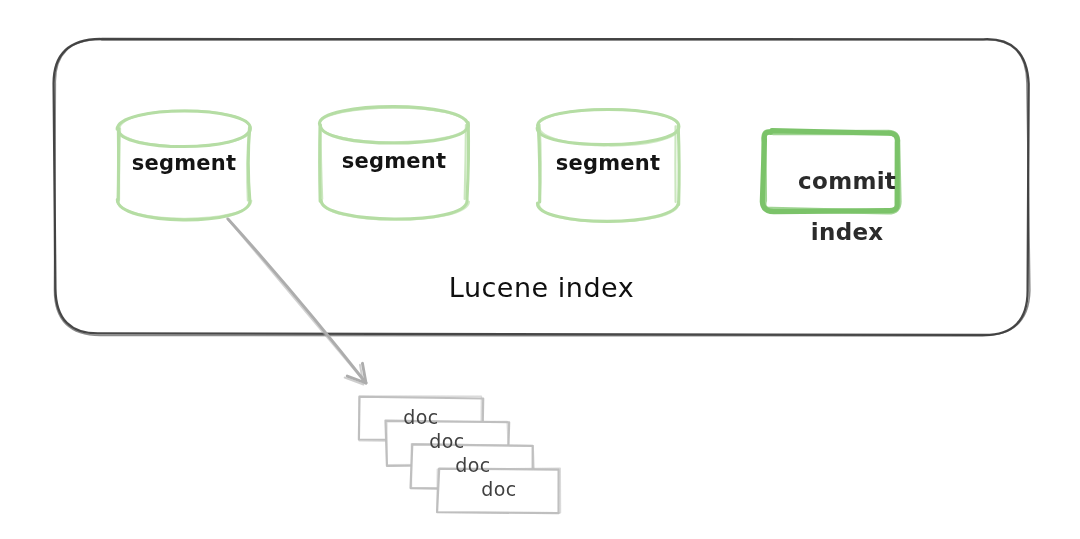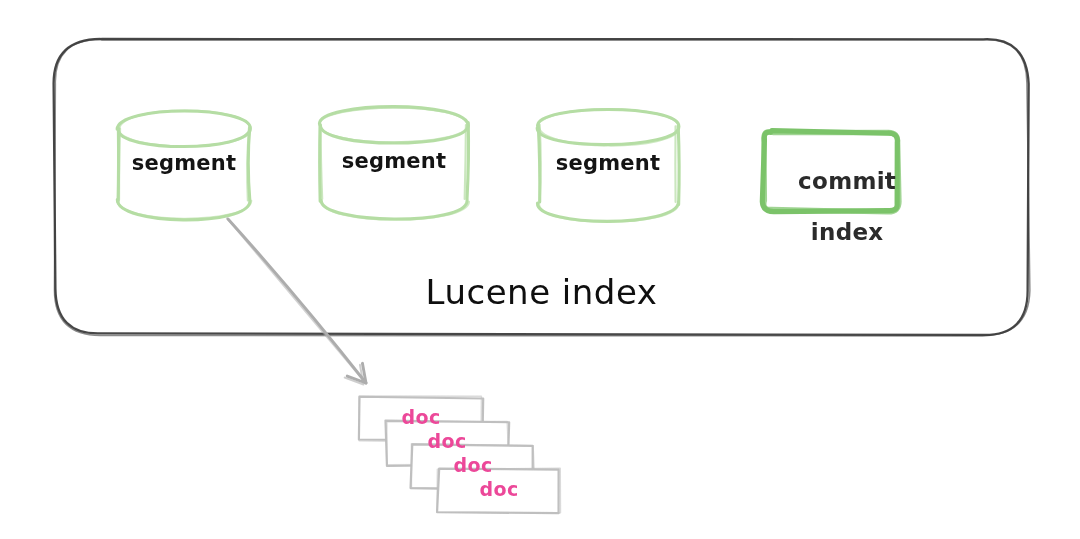--- a/index.html
+++ b/index.html
@@ -4,22 +4,22 @@
 <style>
   html,body{margin:0;padding:0;background:#ffffff;}
   body{width:1080px;height:539px;overflow:hidden;
        font-family:"DejaVu Sans","Liberation Sans",sans-serif;}
   #stage{position:relative;width:1080px;height:538px;background:#ffffff;}
   #stage svg.layer{position:absolute;left:0;top:0;width:1080px;height:539px;overflow:visible;}
   .lbl{position:absolute;white-space:pre;text-align:center;line-height:1.12;
        font-family:"DejaVu Sans","Liberation Sans",sans-serif;}
   .seg-lbl{font-size:21px;font-weight:700;color:#141414;letter-spacing:.2px;}
   .commit-lbl{font-size:23px;font-weight:700;color:#2b2b2b;letter-spacing:.3px;}
-  .container-lbl{font-size:34px;font-weight:400;color:#0f0f0f;letter-spacing:.5px;}
-  .doc-lbl{font-size:19px;font-weight:700;color:#ec4899;letter-spacing:.4px;}
+  .container-lbl{font-size:27px;font-weight:400;color:#0f0f0f;letter-spacing:.5px;}
+  .doc-lbl{font-size:19px;font-weight:400;color:#404040;letter-spacing:.4px;}
 </style>
 </head>
 <body>
 
 <div id="stage">
 
   <svg class="layer" id="shapes" viewBox="0 0 1080 539" xmlns="http://www.w3.org/2000/svg">
       <g>
         <path d="M 101.63348649844224 38.984989167463496 L 983.1275093091314 39.3043922437841 Q 1026.583069610681 36.98859033612003 1028.6656911860525 83.90693969796735 L 1027.628320313072 289.18693237387896 Q 1028.2412719735137 335.8174133312038 982.8074462901835 334.8991638190575 L 99.71199951186404 333.4142151832647 Q 56.03575266722392 334.3766059880036 55.41843032930905 288.9257209784937 L 53.60008926400919 83.49217004826859 Q 53.6355670930052 39.43054247043587 100.18866882360945 38.90398254511132" fill="none" stroke="#3d3d3d" stroke-width="2.3" stroke-linecap="round" stroke-linejoin="round" opacity="0.95"></path>
         <path d="M 101.0575531013578 40.09361877548211 L 980.9841522219517 39.82417306994282 Q 1026.5602245331556 36.87796907447184 1026.8926221084935 83.00908993510953 L 1029.8764523711134 290.5692443862414 Q 1028.9195312511733 335.6289245615848 982.5184204111428 335.88659301847525 L 100.4080322270319 335.42303100654067 Q 54.67352294981178 335.520269776378 54.43629882880314 290.3115905775277 L 55.38401611440071 83.83152465886972 Q 54.120581055023045 39.505853368298084 100.85556449957917 39.61846275414268" fill="none" stroke="#3d3d3d" stroke-width="1.5" stroke-linecap="round" stroke-linejoin="round" opacity="0.6"></path>

